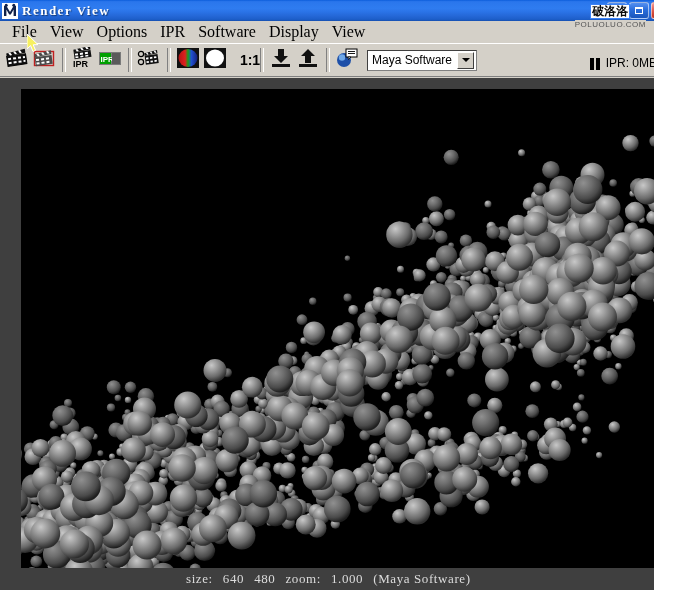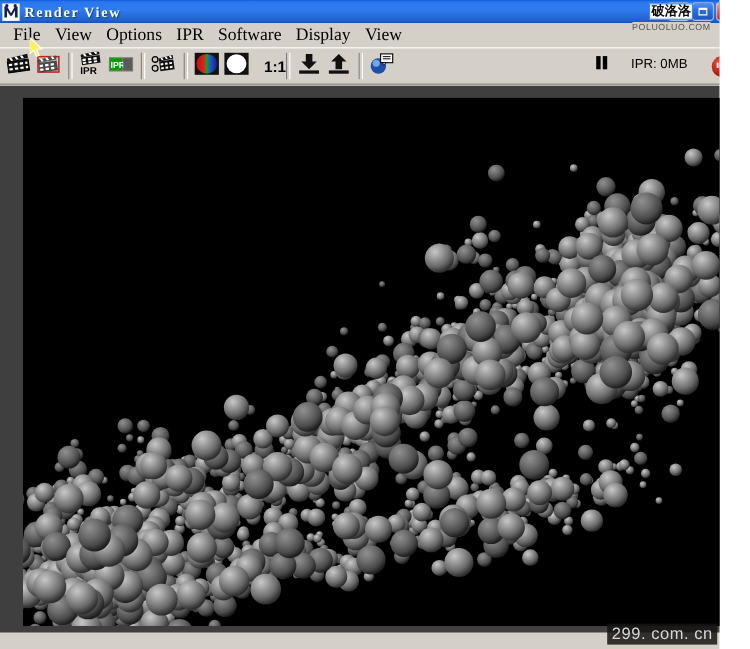--- a/index.html
+++ b/index.html
@@ -198,23 +198,22 @@
     flex: 0 0 auto;
   }
   .arrow-dn {
     width: 0; height: 0;
     border-left: 4px solid transparent;
     border-right: 4px solid transparent;
     border-top: 4px solid #000;
   }
   .tb-right {
     margin-left: auto;
-    display: flex; align-items: flex-start;
-    padding-right: 16px;
-    gap: 16px;
+    display: flex; align-items: flex-end;
+    padding-right: 0;
   }
   .pause-ico {
     display: flex; gap: 2px; margin-right: 6px;
   }
   .pause-ico i {
     display: block; width: 4px; height: 12px; background: #000;
   }
   .ipr-mem {
     font-family: "Liberation Sans", sans-serif;
     font-size: 12px; color: #000;
@@ -479,20 +478,26 @@
           <circle cx="9" cy="13" r="7" fill="#1d4fa8"></circle>
           <circle cx="7" cy="10.5" r="3.2" fill="#6fa8e8"></circle>
           <rect x="11" y="2" width="11" height="8" fill="#ffffff" stroke="#000" stroke-width="1"></rect>
           <line x1="13" y1="4.5" x2="20" y2="4.5" stroke="#000" stroke-width="0.9"></line>
           <line x1="13" y1="6.5" x2="20" y2="6.5" stroke="#000" stroke-width="0.9"></line>
           <polygon points="13,10 16,10 13.5,12.5" fill="#ffffff" stroke="#000" stroke-width="0.8"></polygon>
         </svg>
       </span>
     </div>
 
+    <div class="combo">
+      <span class="combo-text">Maya Software</span>
+      <span class="combo-arrow">
+        <i class="arrow-dn"></i>
+      </span>
+    </div>
 
     <div class="tb-right">
       <span class="pause-ico">
           <i></i>
           <i></i>
         </span>
       <span class="ipr-mem">IPR: 0MB</span>
       <span class="ipr-badge">IPR</span>
     </div>
   </div>
@@ -2758,22 +2763,29 @@
             <circle cx="558.0" cy="179.2" r="14.7" fill="url(#blob)"></circle>
             <circle cx="538.8" cy="249.4" r="14.8" fill="url(#blobDim)"></circle>
             <circle cx="78.0" cy="411.3" r="14.9" fill="url(#blob)"></circle>
             <circle cx="64.9" cy="397.4" r="14.9" fill="url(#blobDim)"></circle>
             <circle cx="24.3" cy="444.5" r="14.9" fill="url(#blob)"></circle>
           </g>
       </svg>
     </div>
   </div>
 
-
-  <div class="wm-bottom">299. com. cn</div>
+  <div class="statusbar">
+    <span class="status-seg">size:</span>
+    <span class="status-seg">640</span>
+    <span class="status-seg">480</span>
+    <span class="status-seg">zoom:</span>
+    <span class="status-seg">1.000</span>
+    <span class="status-seg">(Maya Software)</span>
+  </div>
+
 
   <span class="cursor">
     <svg width="14" height="20" viewBox="0 0 14 20">
       <polygon points="0,0 0,15 3.6,11.6 6,17.5 8.6,16.4 6.2,10.8 11,10.6" fill="#f7f060" stroke="#ffffff" stroke-width="1"></polygon>
     </svg>
   </span>
 
 </div>
 
 </body></html>

